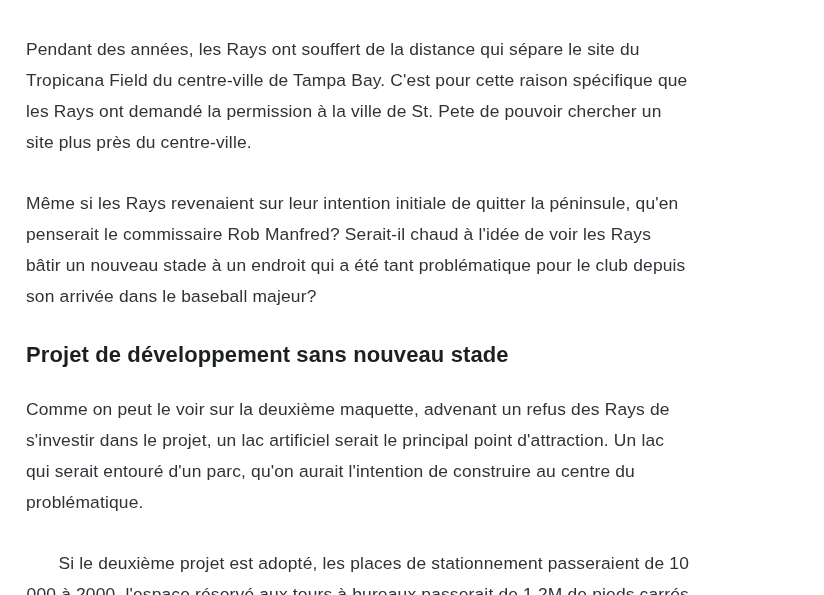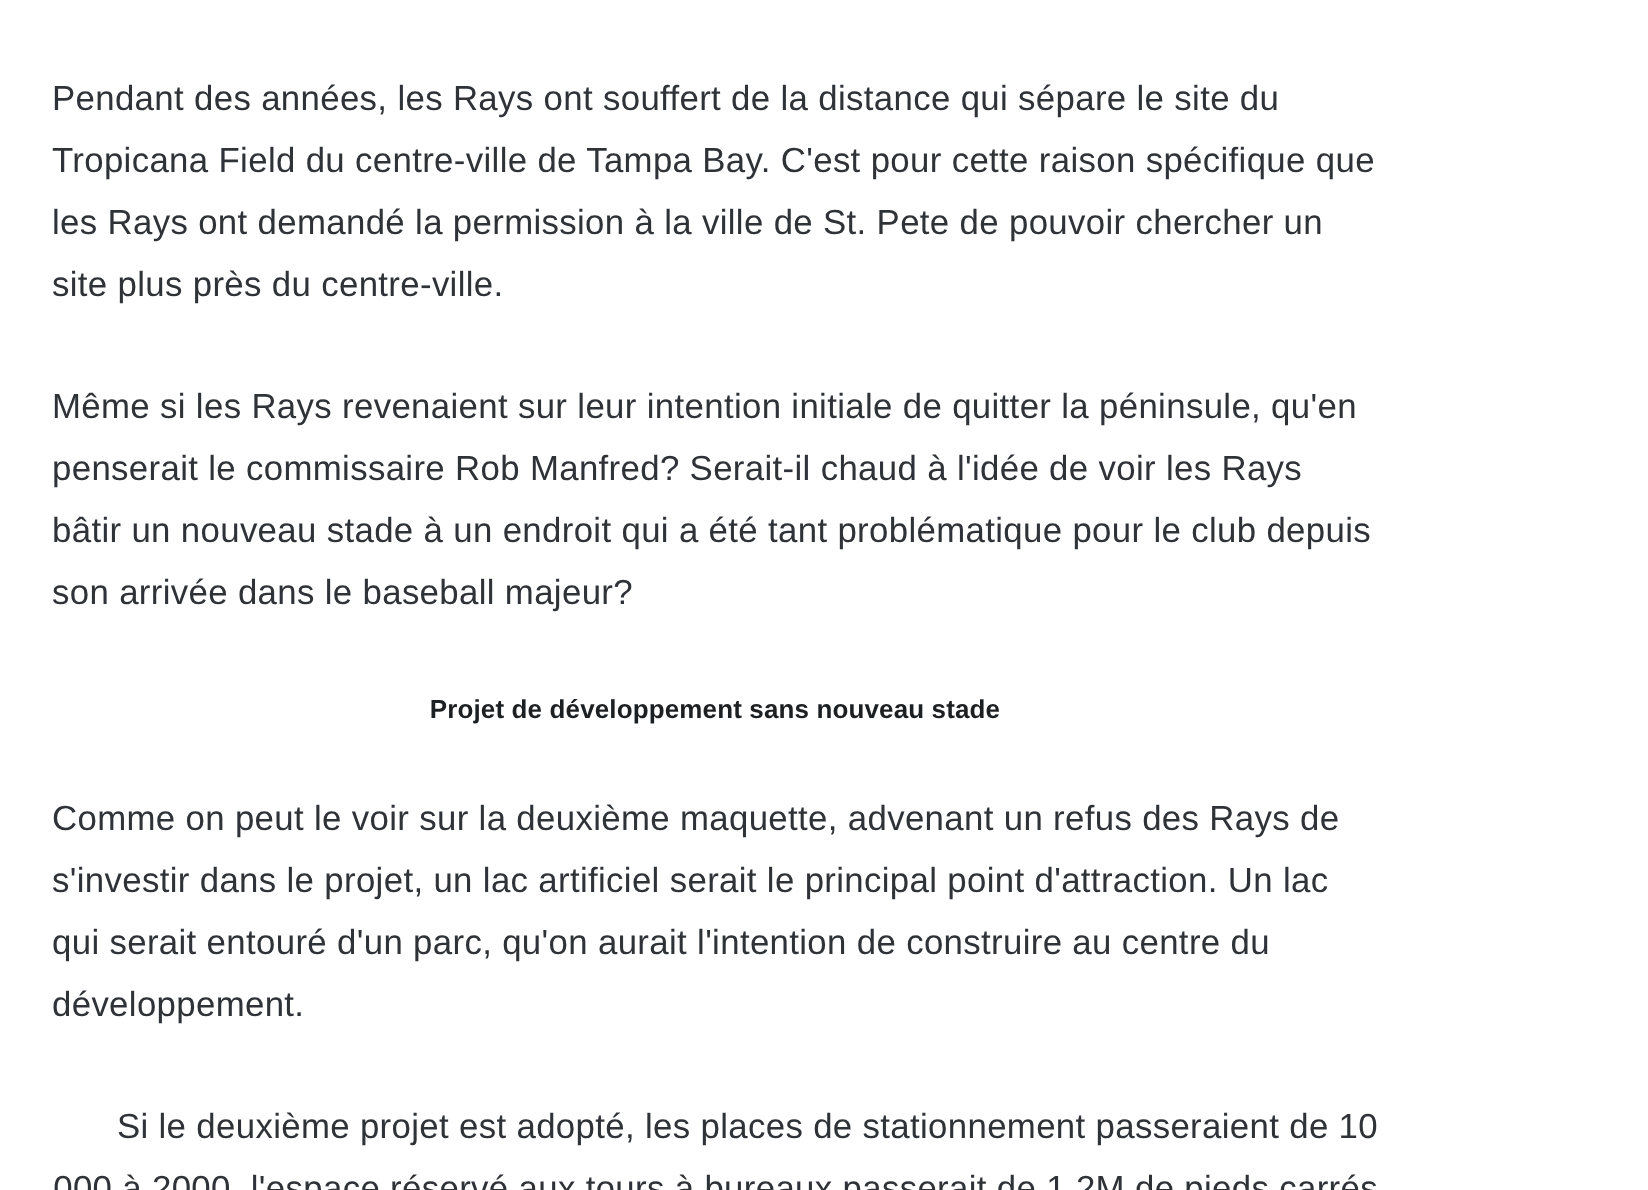--- a/index.html
+++ b/index.html
@@ -25,30 +25,29 @@
     line-height: 31px;
     color: #2f3338;
     letter-spacing: 0.01em;
   }
   .article p.last {
     margin-bottom: 0;
     text-align: right;
   }
   .article h3 {
     margin: 0 0 26px 0;
-    font-size: 13px;
+    font-size: 22px;
     line-height: 26px;
     font-weight: bold;
     color: #1d2023;
     letter-spacing: 0.005em;
-    text-align: center;
   }
 </style>
 </head>
 <body>
 
 <div class="article">
   <p>Pendant des années, les Rays ont souffert de la distance qui sépare le site du Tropicana Field du centre-ville de Tampa Bay. C'est pour cette raison spécifique que les Rays ont demandé la permission à la ville de St. Pete de pouvoir chercher un site plus près du centre-ville.</p>
   <p>Même si les Rays revenaient sur leur intention initiale de quitter la péninsule, qu'en penserait le commissaire Rob Manfred? Serait-il chaud à l'idée de voir les Rays bâtir un nouveau stade à un endroit qui a été tant problématique pour le club depuis son arrivée dans le baseball majeur?</p>
   <h3>Projet de développement sans nouveau stade</h3>
-  <p>Comme on peut le voir sur la deuxième maquette, advenant un refus des Rays de s'investir dans le projet, un lac artificiel serait le principal point d'attraction. Un lac qui serait entouré d'un parc, qu'on aurait l'intention de construire au centre du développement.</p>
+  <p>Comme on peut le voir sur la deuxième maquette, advenant un refus des Rays de s'investir dans le projet, un lac artificiel serait le principal point d'attraction. Un lac qui serait entouré d'un parc, qu'on aurait l'intention de construire au centre du problématique.</p>
   <p class="last">Si le deuxième projet est adopté, les places de stationnement passeraient de 10 000 à 2000, l'espace réservé aux tours à bureaux passerait de 1,2M de pieds carrés à 2,5M. Dans les deux projets, on retrouve, entre autres, 500 000 pieds carrés d'hôtels et environ 3M de pieds carrés de développement résidentiel.</p>
 </div>
 
 </body></html>

